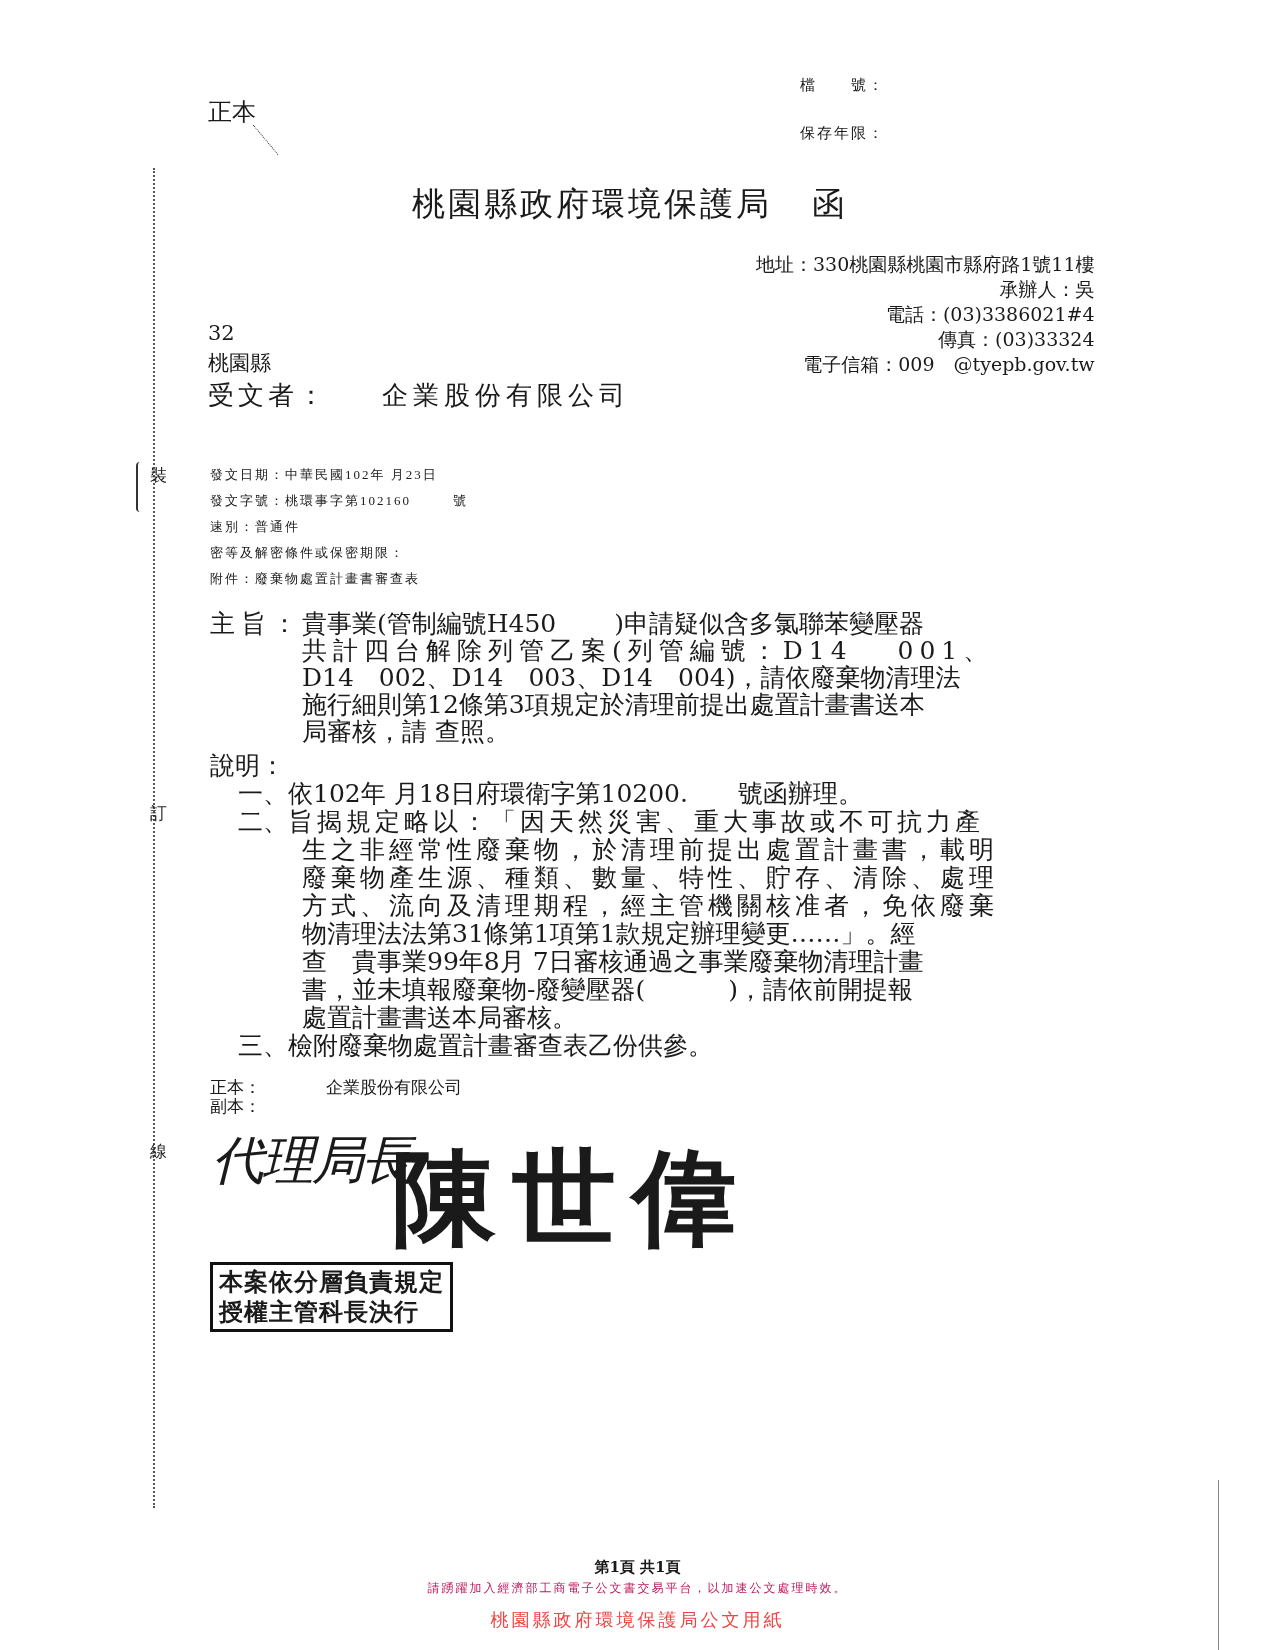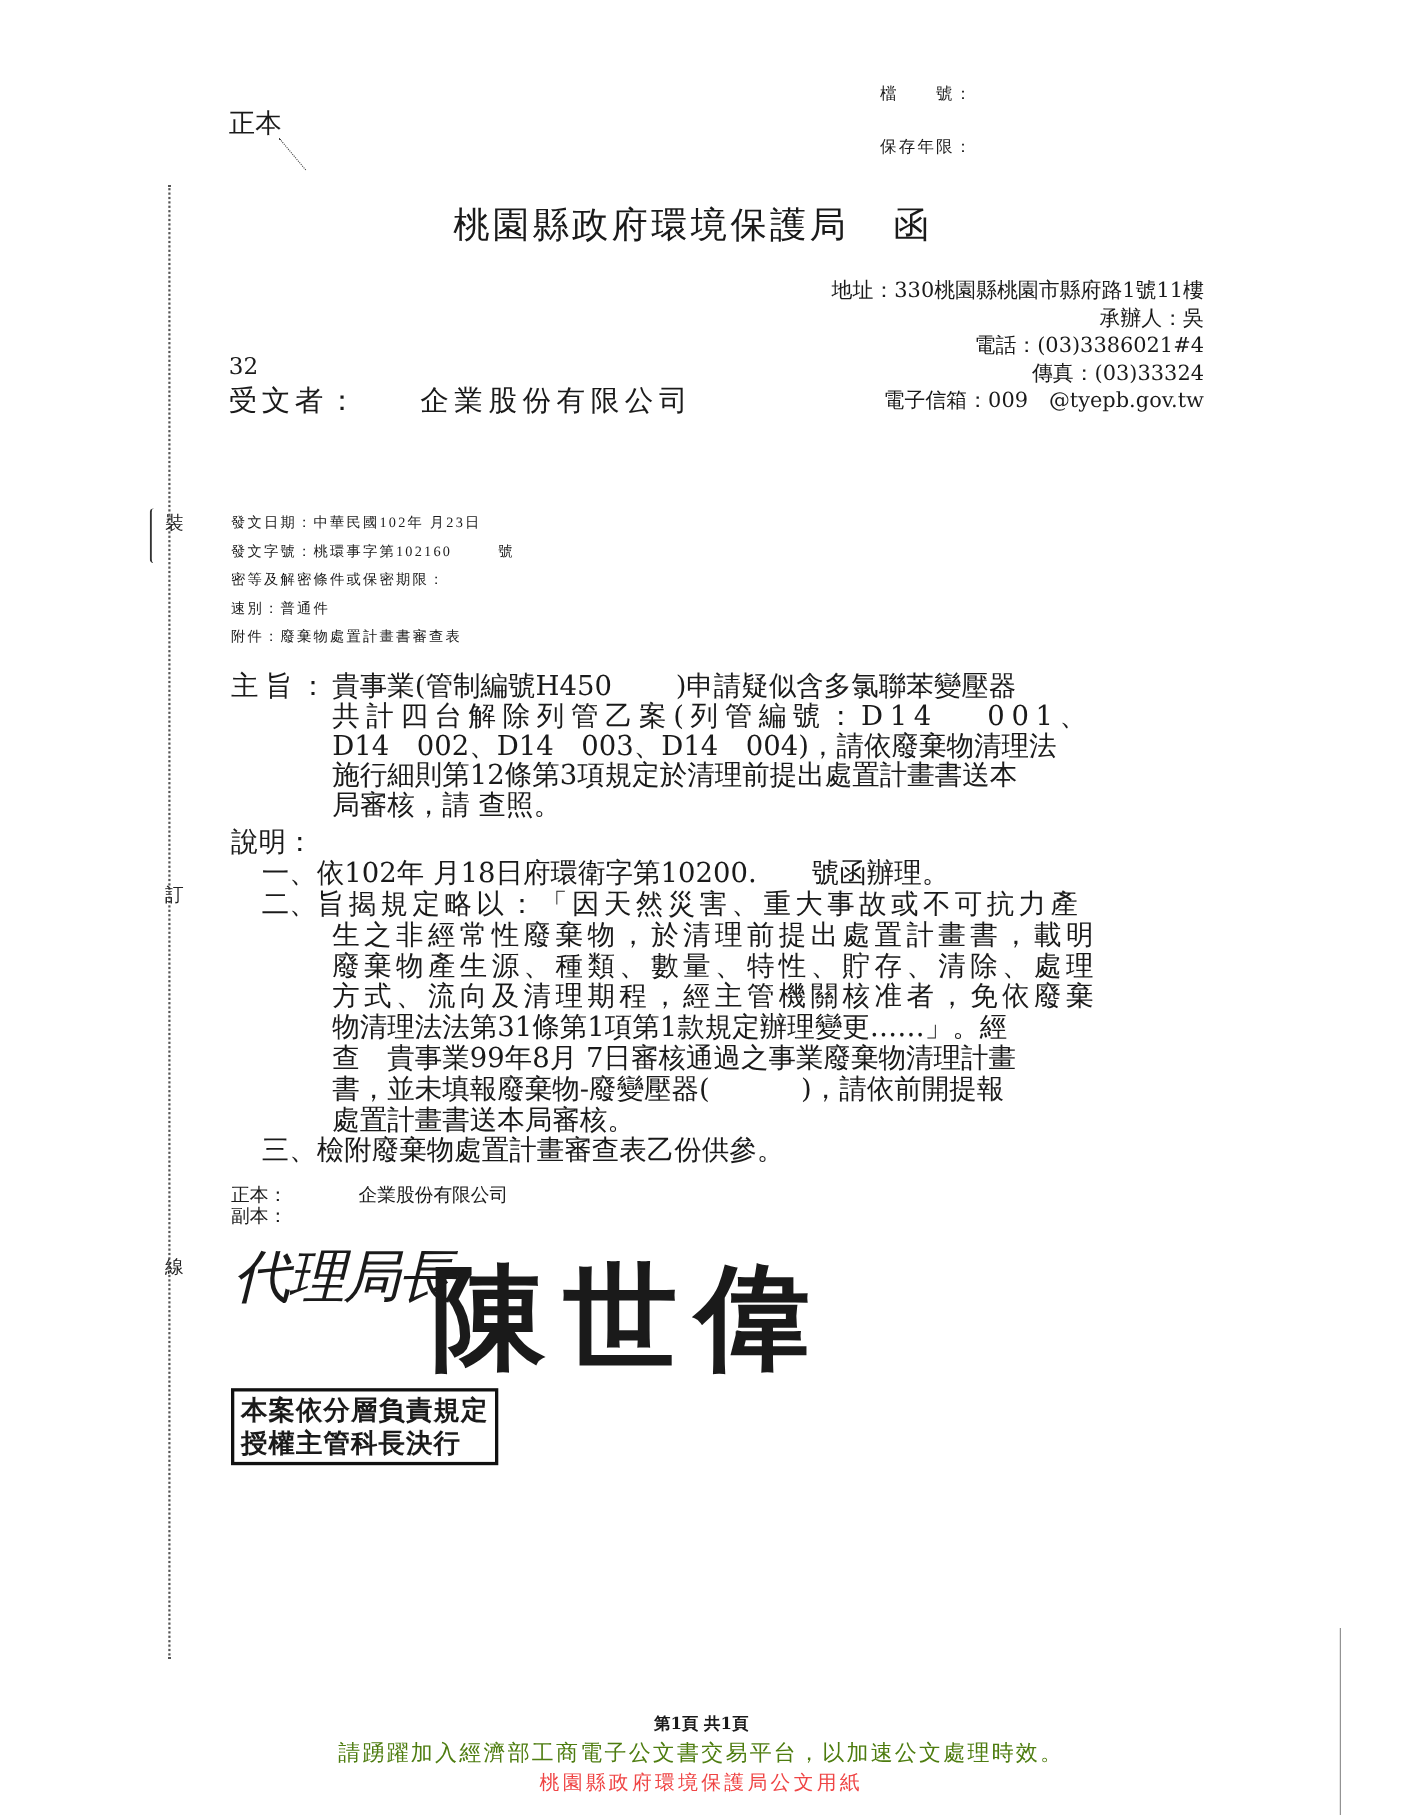--- a/index.html
+++ b/index.html
@@ -67,21 +67,21 @@
   .sign-name { left: 392px; top: 1130px; font-size: 104px; font-weight: bold; letter-spacing: 16px; }
 
   .stamp {
     position: absolute; left: 210px; top: 1262px; padding: 2px 6px;
     border: 3px solid #111; font-size: 24px; font-weight: bold; line-height: 30px;
     letter-spacing: 1px;
   }
 
   .footer { left: 0; width: 1275px; text-align: center; }
   .footer-page { top: 1558px; font-size: 15px; font-weight: bold; }
-  .footer-note { top: 1580px; font-size: 20px; color: #4d7c0f; letter-spacing: 2px; }
+  .footer-note { top: 1580px; font-size: 12px; color: #be185d; letter-spacing: 2px; }
   .footer-paper { top: 1608px; font-size: 18px; color: #ef4444; letter-spacing: 3px; }
 </style>
 </head>
 <body>
 
 <div class="bind-line"></div>
 <div class="bind-bracket"></div>
 <span class="bind-char" style="top:464px;">裝</span>
 <span class="bind-char" style="top:802px;">訂</span>
 <span class="bind-char" style="top:1140px;">線</span>
@@ -99,32 +99,33 @@
 <div class="abs contact">
   <div>地址：330桃園縣桃園市縣府路1號11樓</div>
   <div>承辦人：吳</div>
   <div>電話：(03)3386021#4</div>
   <div>傳真：(03)33324</div>
   <div>電子信箱：009　@tyepb.gov.tw</div>
 </div>
 
 <div class="abs recipient-block">
   <div>32</div>
+  <div>桃園縣</div>
   <div class="recipient-line">
     <span>受文者：</span><span class="rc-name">企業股份有限公司</span>
   </div>
 </div>
 
 <div class="abs meta sans">
   <div>發文日期：中華民國102年 月23日</div>
   <div>
     <span>發文字號：桃環事字第102160</span><span class="docno-suffix">號</span>
   </div>
+  <div>速別：普通件</div>
   <div>密等及解密條件或保密期限：</div>
-  <div>速別：普通件</div>
   <div>附件：廢棄物處置計畫書審查表</div>
 </div>
 
 <div class="abs subject">
   <span class="line"><span class="lbl">主旨：</span><span>貴事業(管制編號H450　　 )申請疑似含多氯聯苯變壓器</span></span>
   <span class="line cont spaced">共計四台解除列管乙案(列管編號：D14　 001、</span>
   <span class="line cont">D14　002、D14　003、D14　004)，請依廢棄物清理法</span>
   <span class="line cont">施行細則第12條第3項規定於清理前提出處置計畫書送本</span>
   <span class="line cont">局審核，請 查照。</span>
 </div>

